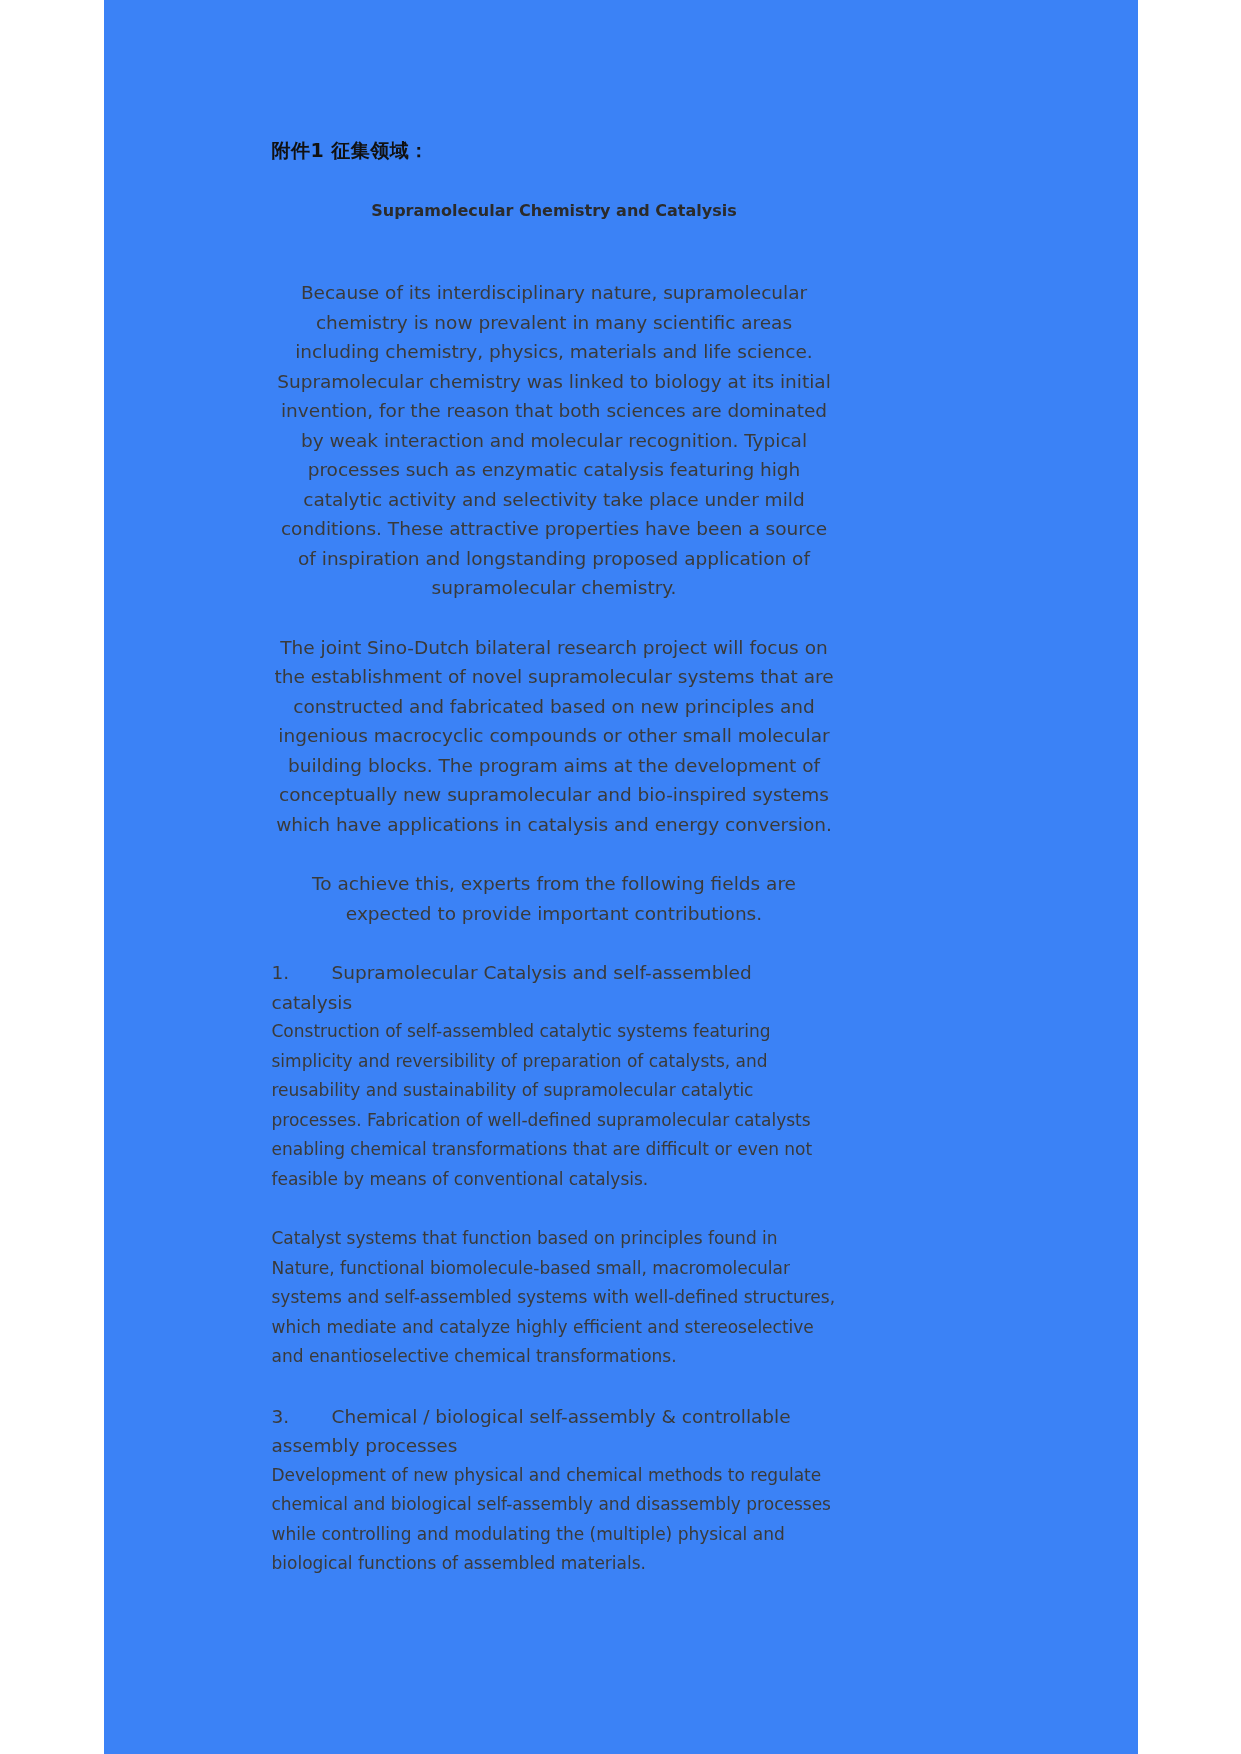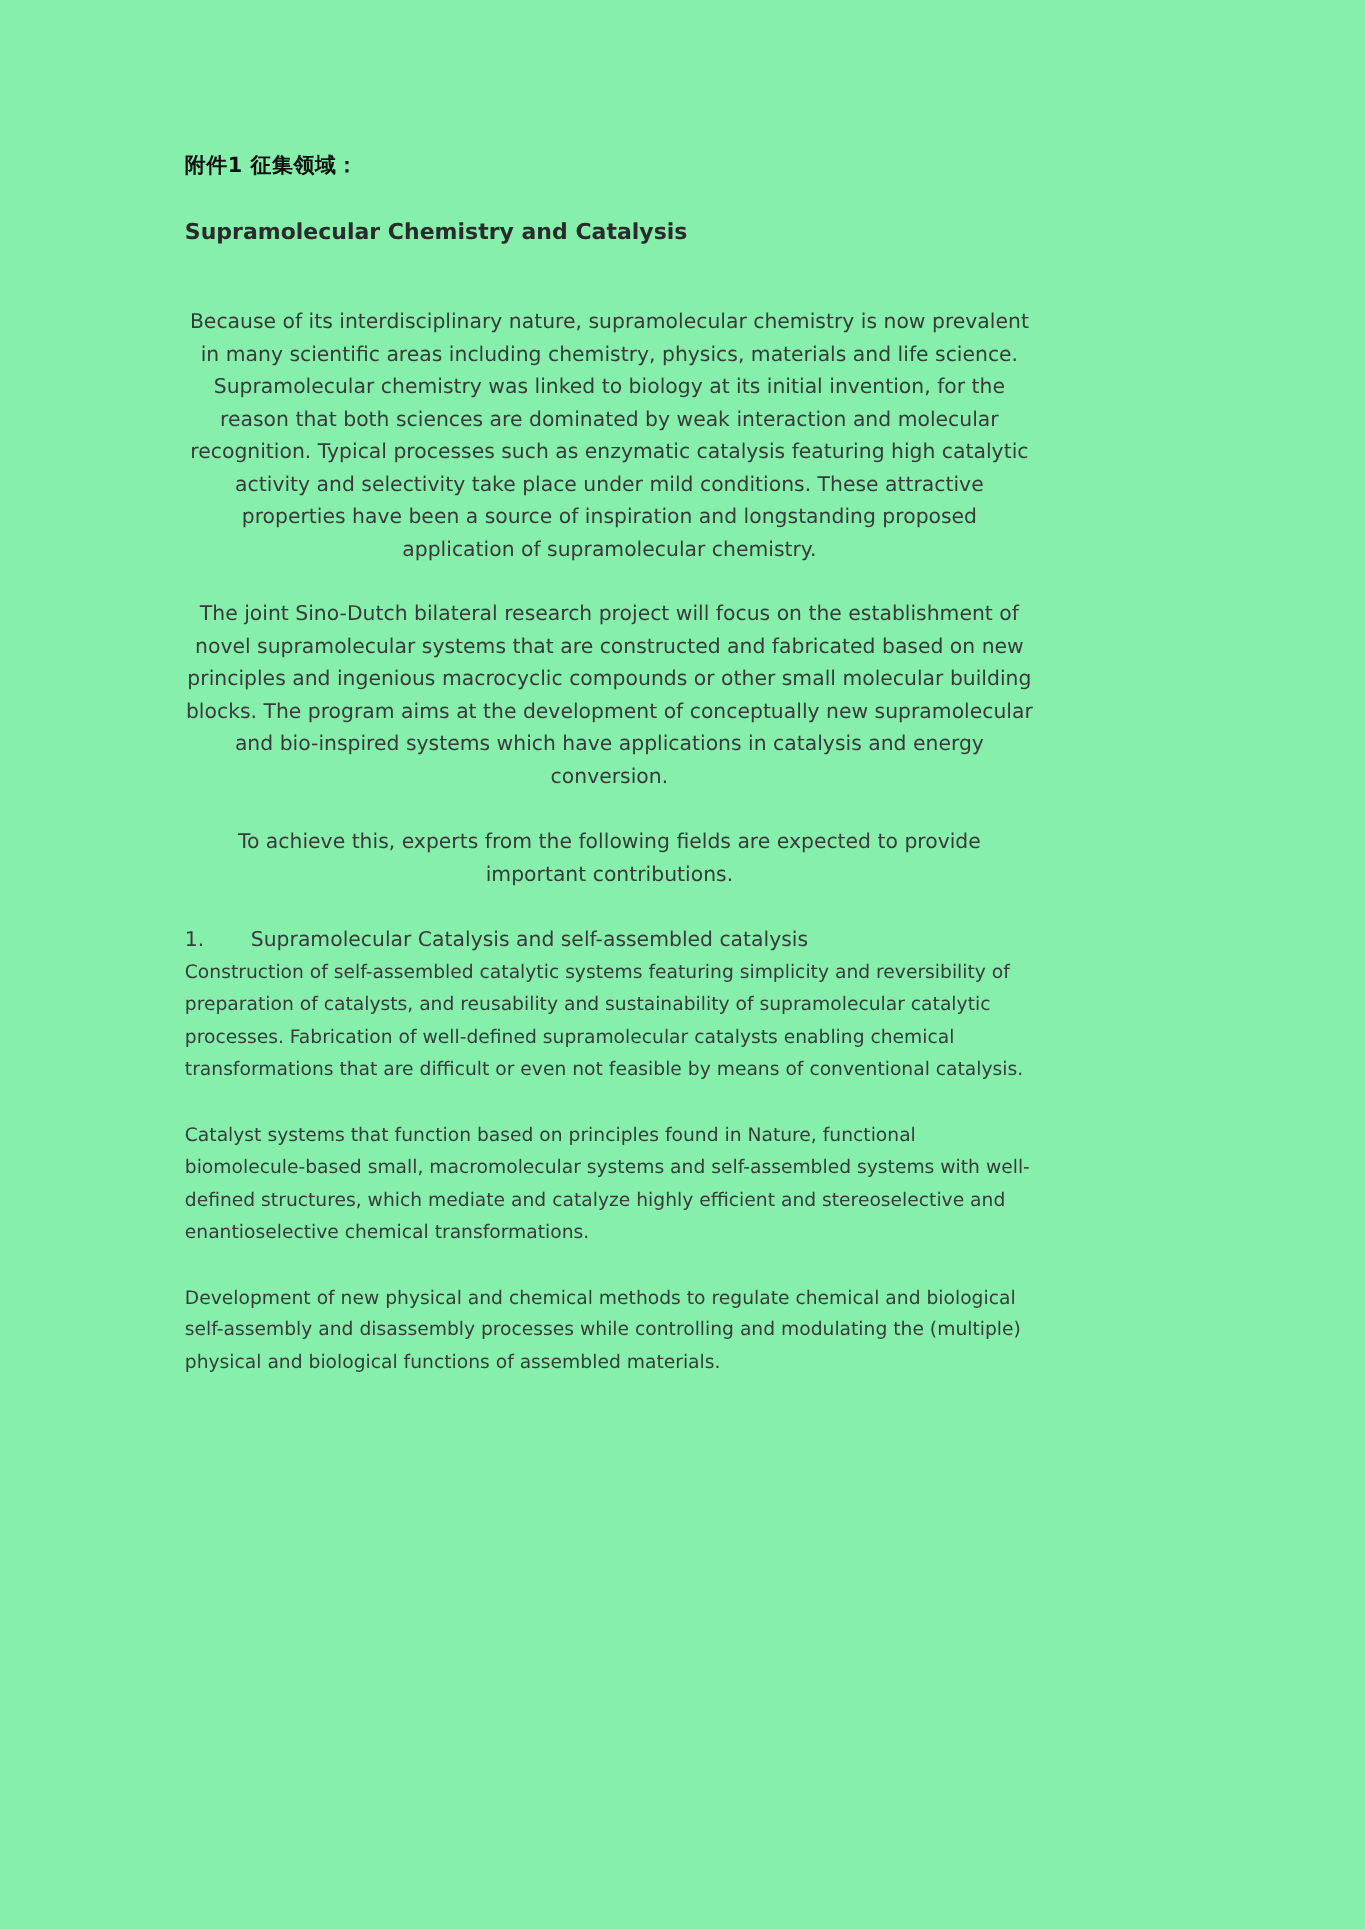--- a/index.html
+++ b/index.html
@@ -1,41 +1,41 @@
 <!DOCTYPE html>
 <html><head>
 <meta charset="utf-8">
 <style>
   * { margin: 0; padding: 0; box-sizing: border-box; }
   html, body { background: #ffffff; }
   .page {
     position: relative;
-    width: 1241px;
+    width: 1034px;
     min-height: 1754px;
     margin: 0 auto;
-    background: #86efac;
+    background: #3b82f6;
     font-family: "DejaVu Sans", "Liberation Sans", sans-serif;
     color: #3a3a3a;
   }
   .content {
     padding: 136px 301px 80px 168px; 
   }
   .attachment-heading {
     font-size: 19px;
     font-weight: bold;
     color: #111111;
     line-height: 29px;
     margin-bottom: 31px;
     letter-spacing: 0.5px;
   }
   .doc-title {
-    font-size: 20px;
+    font-size: 16px;
     font-weight: bold;
     color: #2b2b2b;
-    text-align: left;
+    text-align: center;
     line-height: 29px;
     margin-bottom: 53px;
   }
   .para {
     font-size: 18.5px;
     line-height: 29.5px;
     margin-bottom: 30px;
     text-align: center;
   }
   .section { margin-bottom: 30px; }
@@ -73,18 +73,21 @@
         <span class="section-num">1.</span><span>Supramolecular Catalysis and self-assembled catalysis</span>
       </div>
       <p class="section-body">Construction of self-assembled catalytic systems featuring simplicity and reversibility of preparation of catalysts, and reusability and sustainability of supramolecular catalytic processes. Fabrication of well-defined supramolecular catalysts enabling chemical transformations that are difficult or even not feasible by means of conventional catalysis.</p>
     </div>
 
     <div class="section">
       <p class="section-body">Catalyst systems that function based on principles found in Nature, functional biomolecule-based small, macromolecular systems and self-assembled systems with well-defined structures, which mediate and catalyze highly efficient and stereoselective and enantioselective chemical transformations.</p>
     </div>
 
     <div class="section">
+      <div class="section-heading">
+        <span class="section-num">3.</span><span>Chemical / biological self-assembly &amp; controllable assembly processes</span>
+      </div>
       <p class="section-body">Development of new physical and chemical methods to regulate chemical and biological self-assembly and disassembly processes while controlling and modulating the (multiple) physical and biological functions of assembled materials.</p>
     </div>
 
 
   </div>
 </div>
 
 </body></html>

